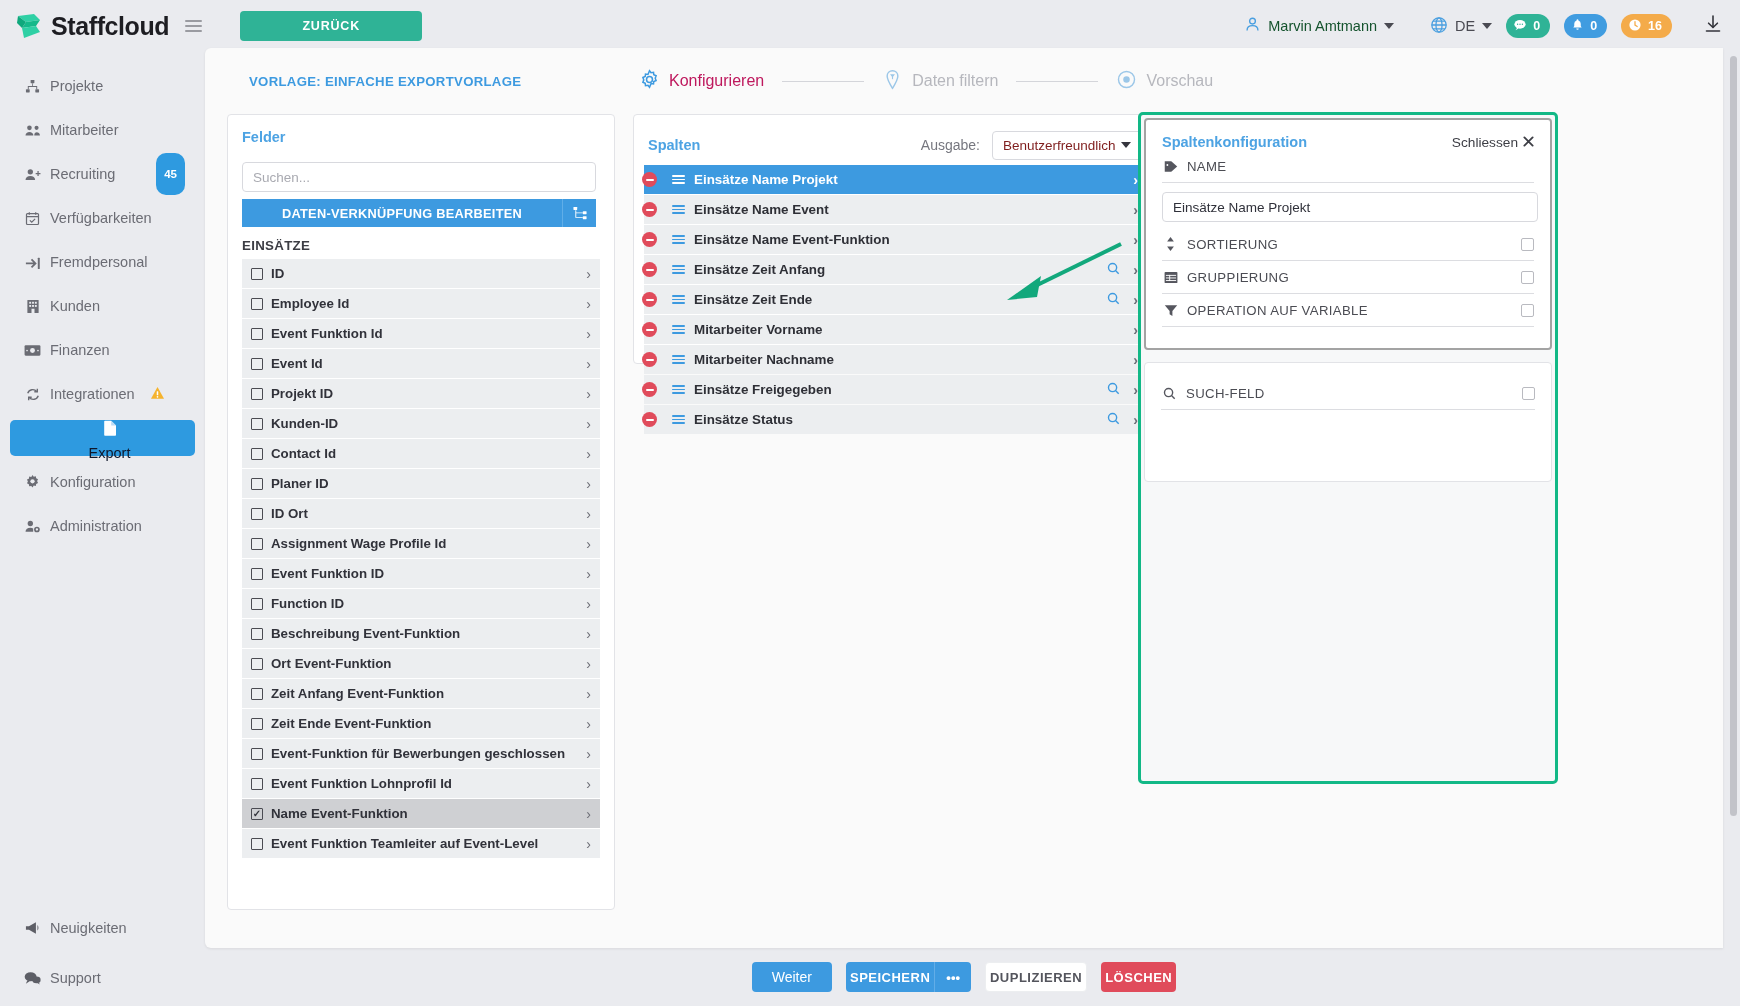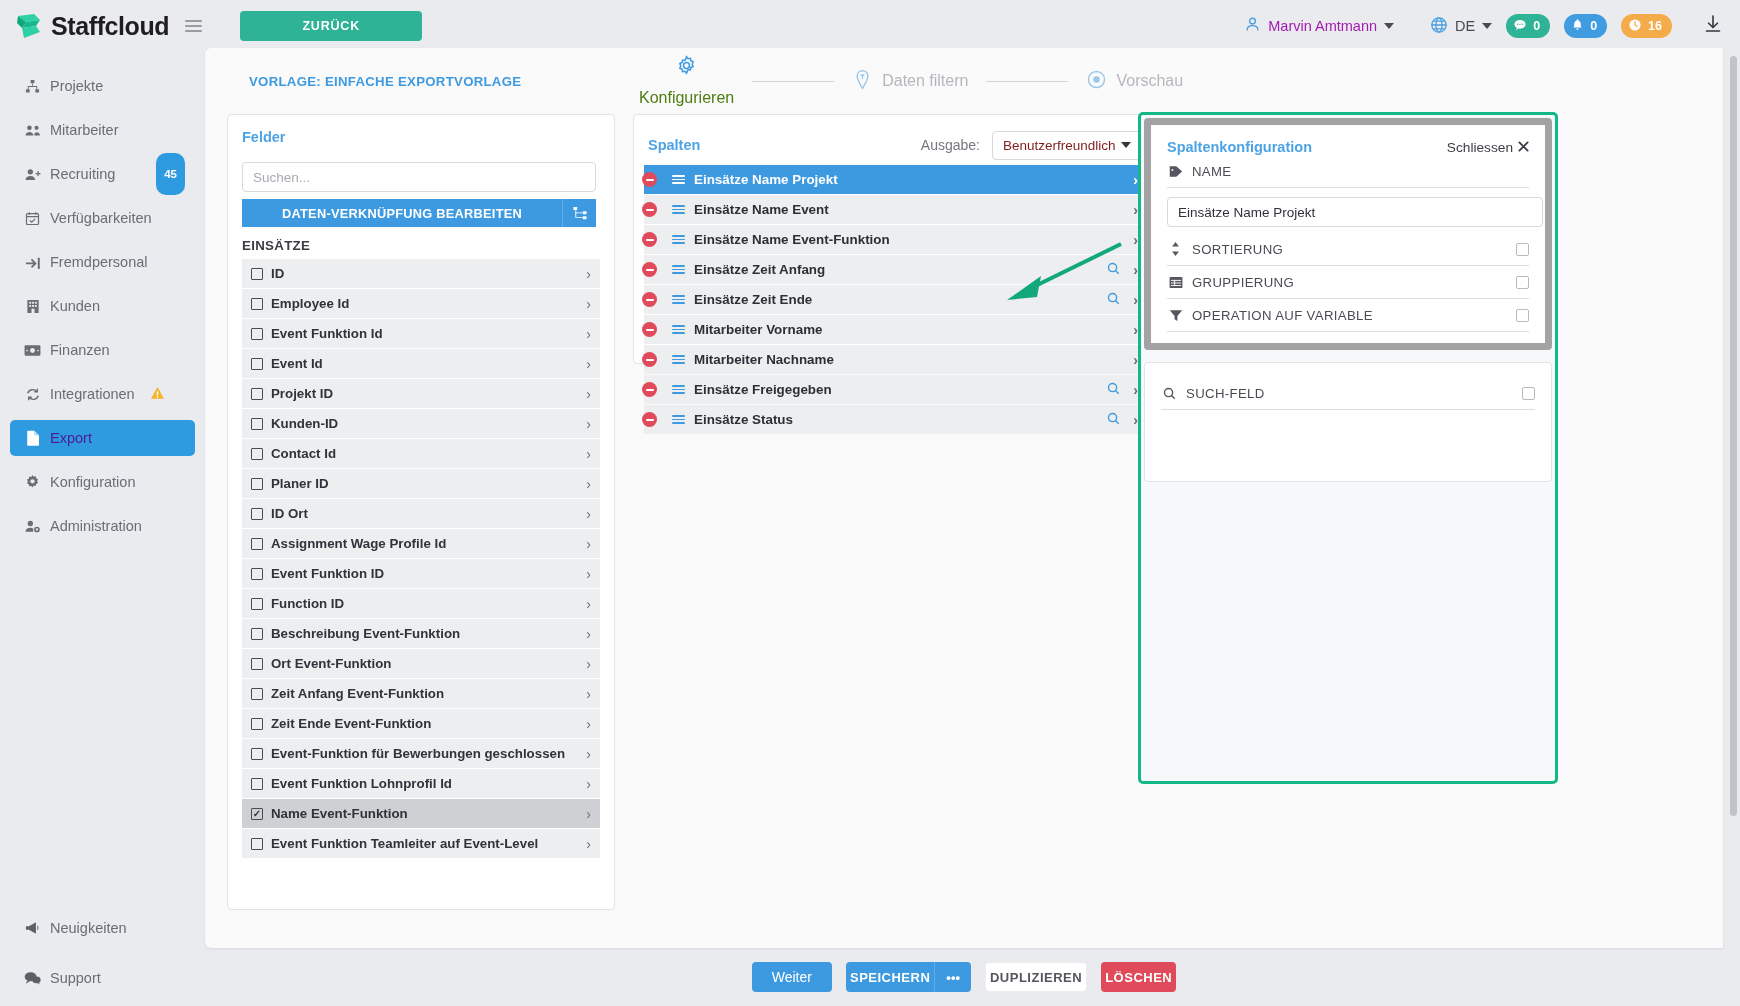--- a/index.html
+++ b/index.html
@@ -27,21 +27,21 @@
   .hamburger span { display: block; width: 17px; height: 2px; background: #9a9ba1; border-radius: 1px; }
 
   .zurueck-btn {
     margin-left: 38px; width: 182px; height: 30px; background: #2fb396;
     color: #fff; border: none; border-radius: 4px; font-size: 12.5px;
     font-weight: 600; letter-spacing: .8px; cursor: pointer;
     font-family: "Liberation Sans", sans-serif;
   }
 
   .top-right { margin-left: auto; display: flex; align-items: center; gap: 0; padding-right: 16px; }
-  .user-menu { display: flex; align-items: center; gap: 7px; cursor: pointer; color: #a21caf; font-size: 14.5px; }
+  .user-menu { display: flex; align-items: center; gap: 7px; cursor: pointer; color: #14532d; font-size: 14.5px; }
   .lang-menu { display: flex; align-items: center; gap: 7px; cursor: pointer; color: #4a4a52; font-size: 14.5px; margin-left: 36px; }
   .caret { width: 0; height: 0; border-left: 5px solid transparent; border-right: 5px solid transparent; border-top: 6px solid #4a4a52; }
 
   .pill {
     display: inline-flex; align-items: center; gap: 6px; height: 24px;
     border-radius: 12px; padding: 0 10px 0 7px; color: #fff;
     font-size: 12.5px; font-weight: 600; margin-left: 14px; cursor: pointer;
   }
   .pill.green { background: #2fb396; }
   .pill.blue  { background: #409ce0; }
@@ -53,21 +53,21 @@
   .sidebar {
     position: absolute; left: 0; top: 52px; width: 205px; height: 954px;
     background: #eaebef; padding-top: 16px;
   }
   .nav-item {
     display: flex; align-items: center; height: 36px; margin: 0 10px;
     padding-left: 14px; border-radius: 5px; color: #6b6c74;
     font-size: 14.5px; cursor: pointer; gap: 9px; position: relative;
   }
   .nav-item + .nav-item { margin-top: 8px; }
-  .nav-item.active { background: #2e9ae0; color: #4c1d95; }
+  .nav-item.active { background: #2e9ae0; color: #0f172a; flex-direction: column; }
   .nav-ico { width: 17px; display: inline-flex; justify-content: center; align-items: center; flex: none; }
   .badge-45 {
     position: absolute; right: 10px; background: #2e9ae0; color: #fff;
     font-size: 11.5px; font-weight: 700; border-radius: 10px; padding: 15px 8px;
   }
   .warn-tri { margin-left: 6px; }
   .sidebar-bottom { position: absolute; bottom: 10px; left: 0; width: 205px; }
   .sidebar-bottom .nav-item { margin-top: 14px; }
 
   
@@ -86,21 +86,21 @@
   }
 
   
   .card-header { display: flex; align-items: center; height: 66px; padding: 0 16px; }
   .tpl-title {
     color: #3d9ae0; font-size: 13.2px; font-weight: 700; letter-spacing: .3px;
     margin-left: 28px; width: 380px;
   }
   .steps { display: flex; align-items: center; gap: 0; margin-left: 10px; }
   .step { display: flex; align-items: center; gap: 9px; font-size: 16px; }
-  .step.active { color: #4d7c0f; flex-direction: column; }
+  .step.active { color: #be185d; }
   .step.inactive { color: #b6b7bd; }
   .step-line { width: 82px; height: 1px; background: #d4d5da; margin: 0 18px; }
 
   
   .panels { position: absolute; left: 16px; top: 66px; right: 16px; bottom: 0; }
 
   .panel {
     position: absolute; background: #fff; border: 1px solid #e2e3e7;
     border-radius: 4px;
   }
@@ -181,21 +181,21 @@
   
   .arrow-anno { position: absolute; left: 772px; top: 128px; pointer-events: none; }
 
   
   .config-outline {
     position: absolute; left: 917px; top: -2px; width: 420px; height: 672px;
     border: 3px solid #12b886; border-radius: 5px; background: #f7f8f9;
   }
   .config-panel {
     position: absolute; left: 923px; top: 4px; width: 408px; height: 232px;
-    background: #fff; border: 7px solid #a3a3a3; border-radius: 4px;
+    background: #fff; border: 2px solid #a3a3a3; border-radius: 4px;
   }
   .config-head { display: flex; align-items: center; padding: 14px 16px 0 16px; }
   .close-link { margin-left: auto; font-size: 13.7px; color: #3d3e45; cursor: pointer; display: flex; align-items: center; gap: 5px; }
   .cfg-row {
     display: flex; align-items: center; margin: 0 16px; height: 33px;
     border-bottom: 1px solid #dcdde1; font-size: 13.2px; color: #4b4c53;
     letter-spacing: .35px; cursor: pointer;
   }
   .cfg-row .ico { width: 17px; display: inline-flex; justify-content: center; margin-right: 8px; }
   .cfg-cb {

